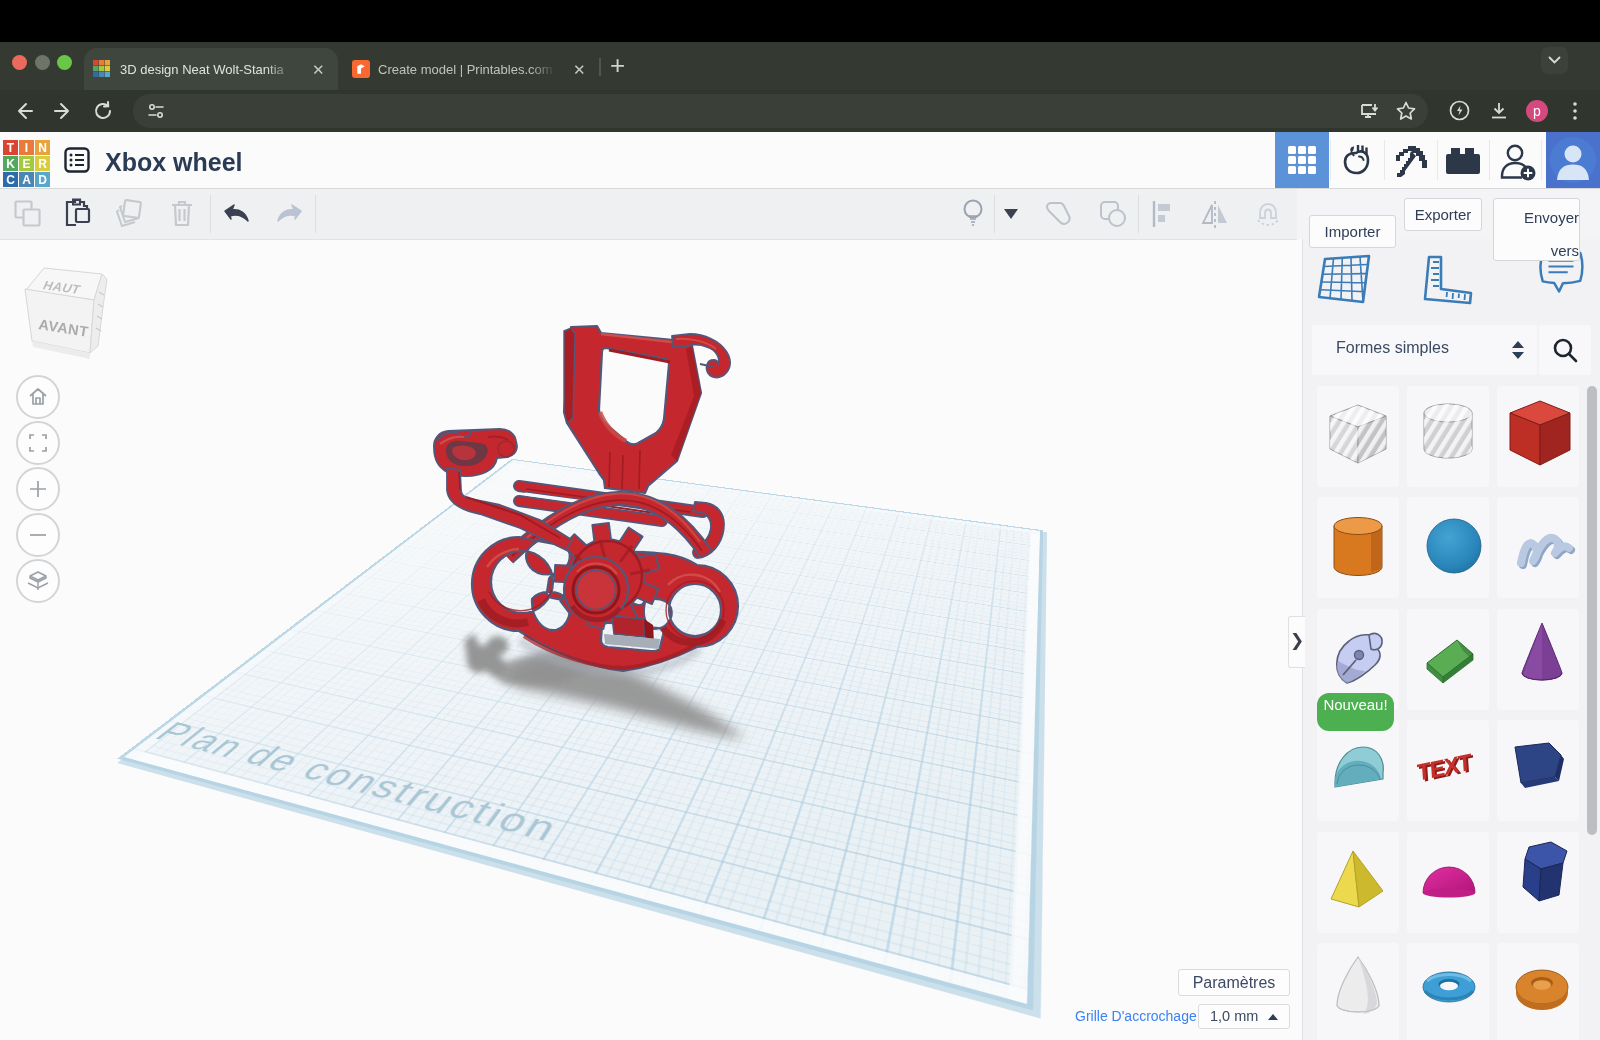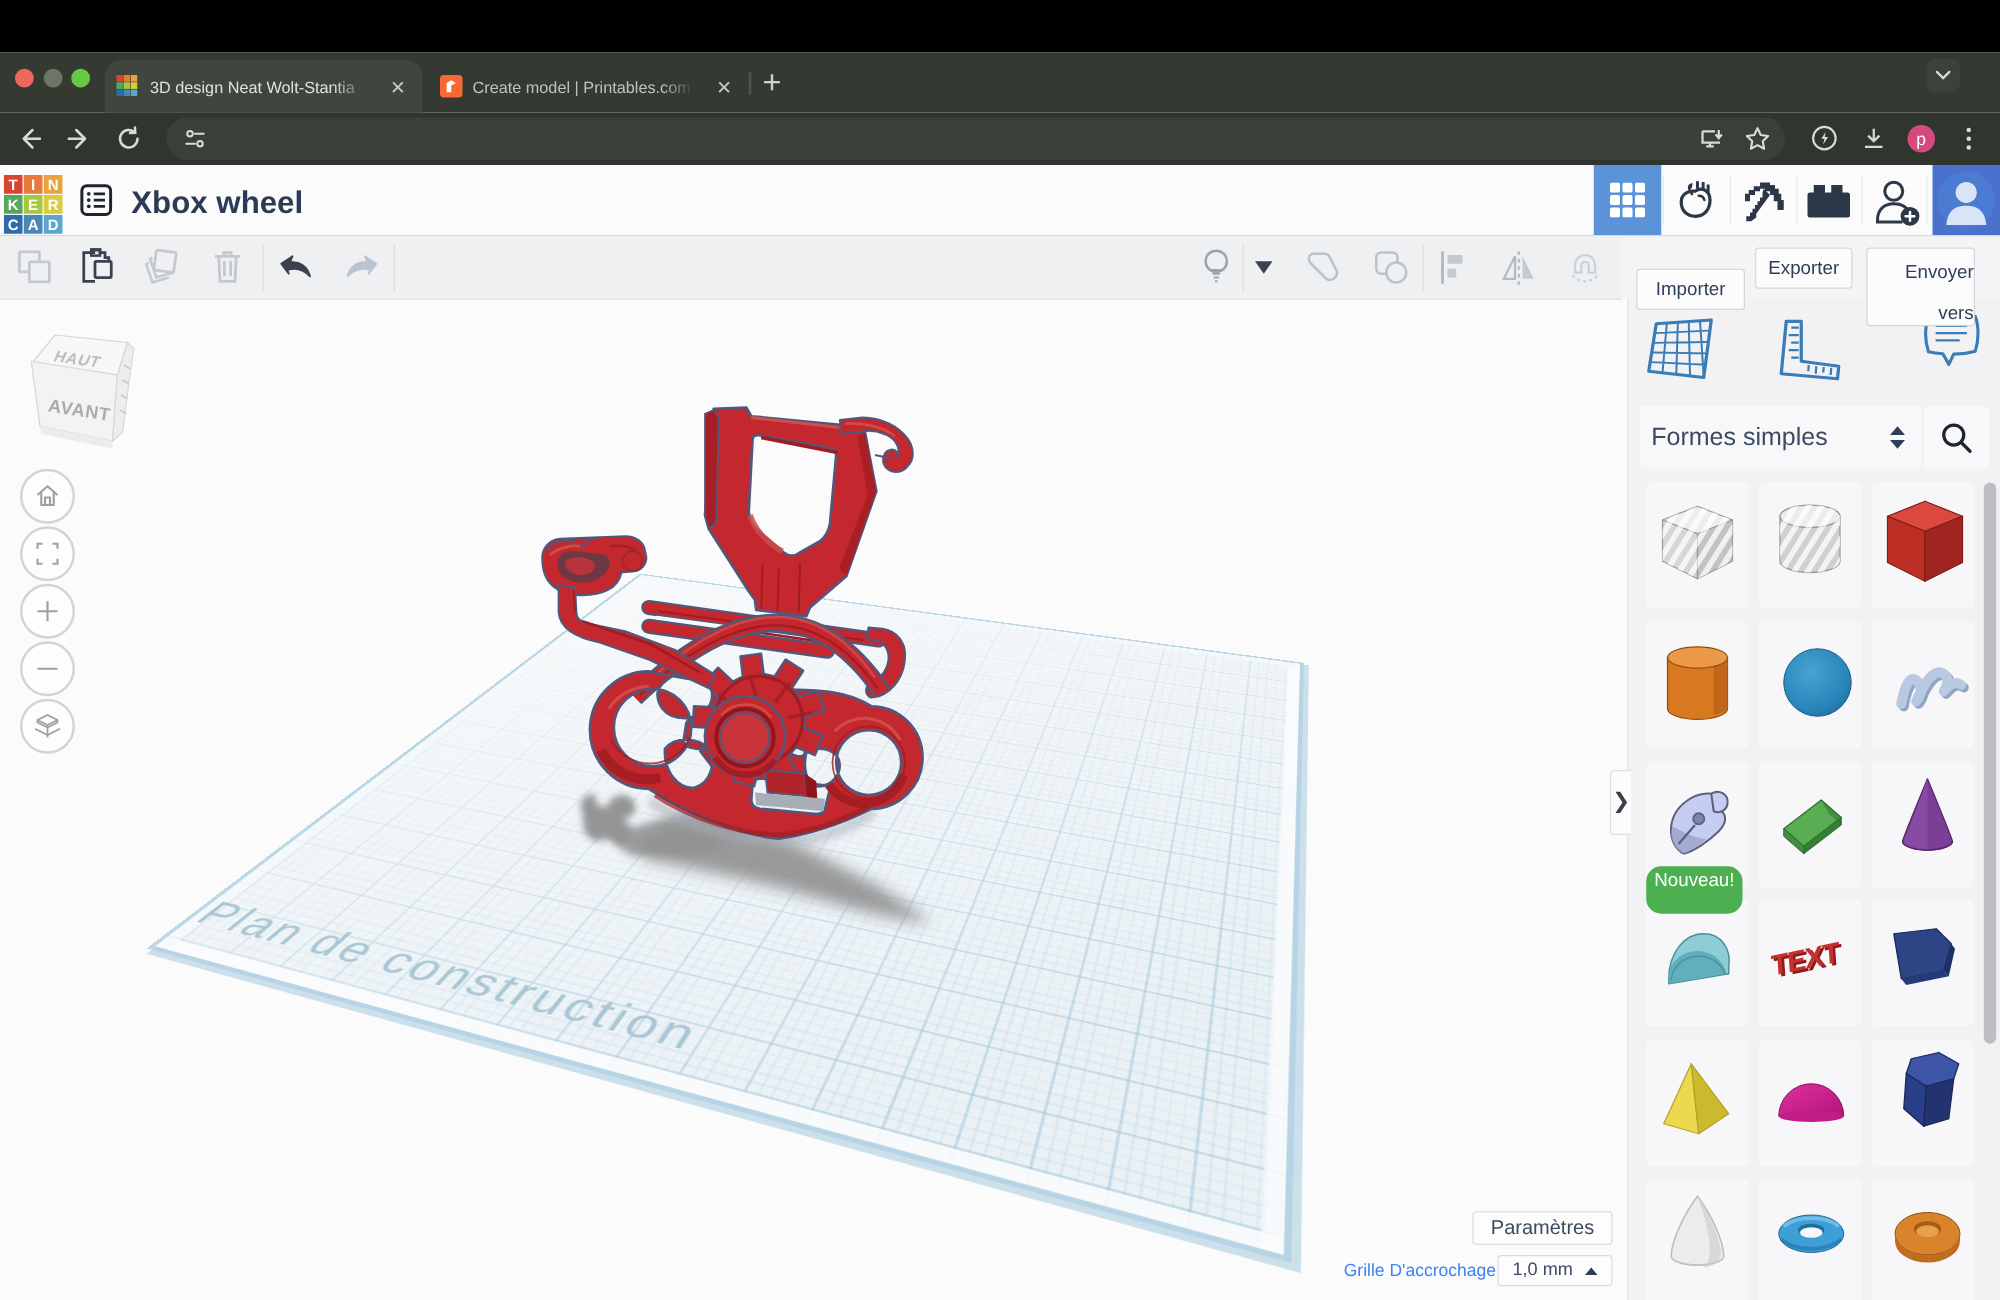--- a/index.html
+++ b/index.html
@@ -413,21 +413,21 @@
   </svg>
   <svg class="abs" style="left:118px;top:16px" width="52" height="50" viewBox="0 0 52 50">
     <path d="M8 2 L20 2 L20 34 L50 38 L49 48 L4 44 Z" stroke="#3a7cb8" stroke-width="2.6" fill="none" stroke-linejoin="round"></path>
     <path d="M12 7 H18 M10 13 H18 M12 19 H18 M10 25 H18 M12 31 H18 M26 37 L25.6 42 M32 38 L31.6 44 M38 38.6 L37.6 43 M44 39.2 L43.5 45" stroke="#3a7cb8" stroke-width="1.8"></path>
   </svg>
   <svg class="abs" style="left:233px;top:10px" width="50" height="60" viewBox="0 0 52 62">
     <path d="M7 4 C20 1 34 1 46 4 C49 12 49 24 46 33 C39 35 33 35.5 28 35.5 L24 44 L19 35.2 C15 35 11 34.5 7 33.5 C4 24 4 13 7 4 Z" stroke="#3a7cb8" stroke-width="2.6" fill="none" stroke-linejoin="round"></path>
     <path d="M13 12 H39 M13 18 H39 M13 24 H33" stroke="#3a7cb8" stroke-width="2"></path>
   </svg>
   <div id="selbox">
-        <div style="margin:14px 0 0 9px;font-size:20px;color:#3b4a63;">Formes simples</div>
+        <div style="margin:14px 0 0 24px;font-size:16px;color:#3b4a63;">Formes simples</div>
     <svg style="position:absolute;right:12px;top:15px" width="14" height="20" viewBox="0 0 14 20">
           <path d="M1 8 L7 1 L13 8 Z M1 12 L7 19 L13 12 Z" fill="#2f3e57"></path>
         </svg>
   </div>
   <div id="searchbox">
     <svg style="position:absolute;left:13px;top:12px" width="26" height="26" viewBox="0 0 26 26">
           <circle cx="11" cy="11" r="8" stroke="#1e2430" stroke-width="2.6" fill="none"></circle>
           <path d="M17 17 L24 24" stroke="#1e2430" stroke-width="2.6" stroke-linecap="round"></path>
         </svg>
   </div>

